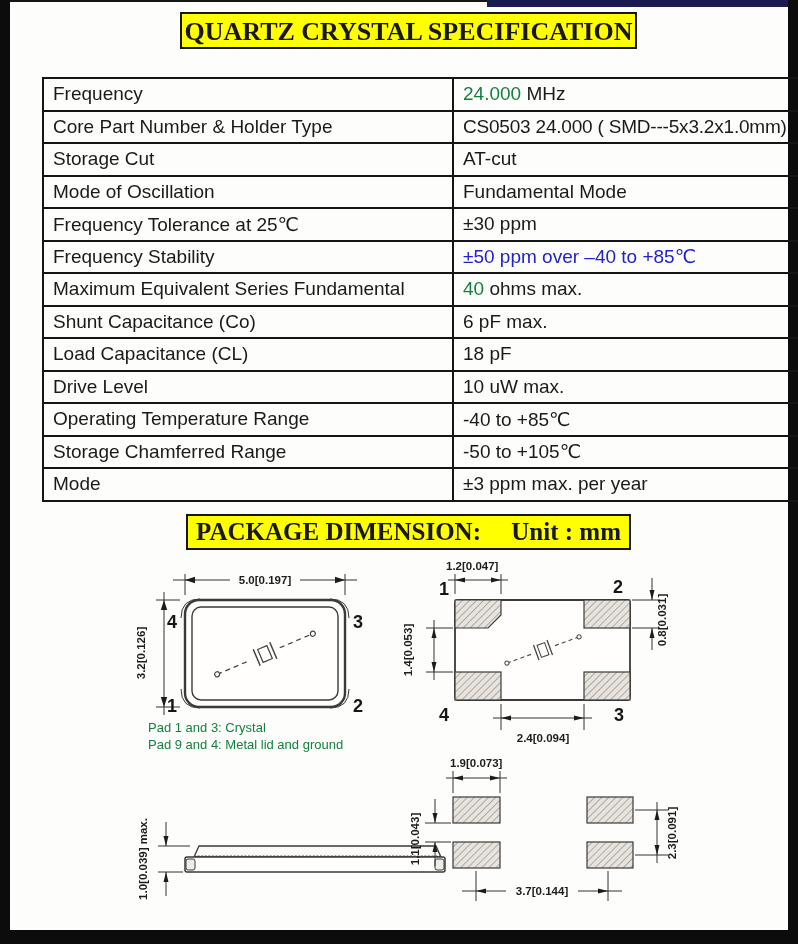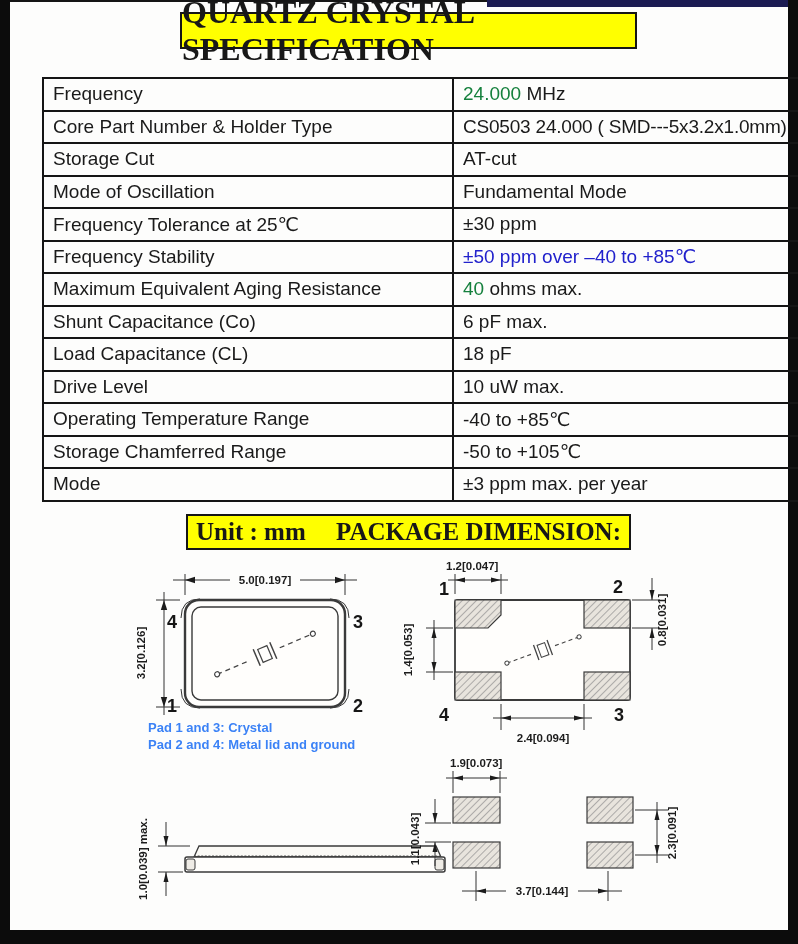--- a/index.html
+++ b/index.html
@@ -7,39 +7,39 @@
         font-family:"Liberation Sans","DejaVu Sans",sans-serif;color:#1a1a1a;}
   
   .frame-left{position:absolute;left:0;top:0;width:10px;height:944px;background:#0c0c0c;}
   .frame-right{position:absolute;left:788px;top:0;width:10px;height:944px;background:#0c0c0c;}
   .frame-bottom{position:absolute;left:0;top:930px;width:798px;height:14px;background:#0c0c0c;}
   .frame-top{position:absolute;left:0;top:0;width:798px;height:2px;background:#151515;}
   .navy-bar{position:absolute;left:487px;top:0;width:301px;height:7px;background:#1b1b52;}
   
   .hl-box{position:absolute;background:#ffff00;border:2px solid #161616;display:flex;align-items:center;
           font-family:"Liberation Serif","DejaVu Serif",serif;font-weight:bold;color:#181818;box-sizing:border-box;}
-  .title-box{left:180px;top:12px;width:457px;height:37px;justify-content:center;font-size:32px;letter-spacing:0px;}
+  .title-box{left:180px;top:12px;width:457px;height:37px;justify-content:center;font-size:26px;letter-spacing:0px;align-items:flex-end;}
   .pkg-box{left:186px;top:514px;width:445px;height:36px;font-size:25px;justify-content:space-between;padding:0 8px;}
   
   table.spec{position:absolute;left:42px;top:77px;width:730px;border-collapse:collapse;table-layout:fixed;}
   table.spec td{border:2px solid #151515;height:30.5px;font-size:19px;vertical-align:middle;
                 padding:0 4px 0 9px;white-space:nowrap;overflow:hidden;}
   td.lab{width:395px;border-radius:8px;}
   td.val{width:335px;padding-left:13px;}
   .red{color:#15803d;}
   .blue{color:#2222cc;}
   .small-val{font-size:15px;letter-spacing:-0.2px;}
   
   .drawing{position:absolute;}
   svg text.dim{font-family:"Liberation Sans","DejaVu Sans",sans-serif;font-weight:bold;font-size:11.5px;fill:#1c1c1c;}
   svg text.pin{font-family:"Liberation Sans","DejaVu Sans",sans-serif;font-weight:bold;font-size:18px;fill:#161616;}
   svg .ln{stroke:#333;stroke-width:1;fill:none;}
   svg .body{stroke:#3a3a3a;fill:#fffefc;}
   svg .arrow{fill:#1c1c1c;stroke:none;}
-  .pad-notes{position:absolute;left:148px;top:719px;font-size:13px;font-weight:bold;color:#3b82f6;line-height:17px;}
+  .pad-notes{position:absolute;left:148px;top:719px;font-size:13px;font-weight:normal;color:#15803d;line-height:17px;}
 </style>
 </head>
 <body>
 
 <div class="page">
 
   <div class="frame-top"></div>
   <div class="navy-bar"></div>
   <div class="frame-left"></div>
   <div class="frame-right"></div>
@@ -69,21 +69,21 @@
       </tr>
       <tr>
         <td class="lab">Frequency Tolerance at 25℃</td>
         <td class="val">±30 ppm</td>
       </tr>
       <tr>
         <td class="lab">Frequency Stability</td>
         <td class="val blue">±50 ppm over –40 to +85℃</td>
       </tr>
       <tr>
-        <td class="lab">Maximum Equivalent Aging Resistance</td>
+        <td class="lab">Maximum Equivalent Series Fundamental</td>
         <td class="val"><span class="red">40</span><span> ohms max.</span></td>
       </tr>
       <tr>
         <td class="lab">Shunt Capacitance (Co)</td>
         <td class="val">6 pF max.</td>
       </tr>
       <tr>
         <td class="lab">Load Capacitance (CL)</td>
         <td class="val">18 pF</td>
       </tr>
@@ -100,22 +100,22 @@
         <td class="val">-50 to +105℃</td>
       </tr>
       <tr>
         <td class="lab">Mode</td>
         <td class="val">±3 ppm max. per year</td>
       </tr>
     </tbody>
   </table>
 
   <div class="hl-box pkg-box">
+    <span>PACKAGE DIMENSION:</span>
     <span>Unit : mm</span>
-    <span>PACKAGE DIMENSION:</span>
   </div>
 
   <svg class="drawing" style="left:128px;top:562px;" width="290" height="165" viewBox="0 0 290 165">
 
     <path class="ln" d="M53,56 Q53,37 72,37"></path>
     <path class="ln" d="M202,37 Q221,37 221,56"></path>
     <path class="ln" d="M221,127 Q221,146 202,146"></path>
     <path class="ln" d="M72,146 Q53,146 53,127"></path>
 
     <rect class="body" x="57" y="38" width="160" height="107" rx="14" stroke-width="2.4"></rect>
@@ -193,21 +193,21 @@
     <text class="dim" x="145" y="184" text-anchor="middle">2.4[0.094]</text>
 
     <text class="pin" x="46" y="37" text-anchor="middle">1</text>
     <text class="pin" x="220" y="35" text-anchor="middle">2</text>
     <text class="pin" x="46" y="163" text-anchor="middle">4</text>
     <text class="pin" x="221" y="163" text-anchor="middle">3</text>
   </svg>
 
   <div class="pad-notes">
     <div>Pad 1 and 3: Crystal</div>
-    <div>Pad 2 and 4: Metal lid and ground</div>
+    <div>Pad 9 and 4: Metal lid and ground</div>
   </div>
 
   <svg class="drawing" style="left:130px;top:782px;" width="330" height="125" viewBox="0 0 330 125">
     <polygon points="64,75 69,64 306,64 311,75" fill="#fbfaf6" stroke="#3a3a3a" stroke-width="1.3"></polygon>
     <line x1="64" y1="74.5" x2="311" y2="74.5" stroke="#555" stroke-width="2.2" stroke-dasharray="2,1.6"></line>
     <rect class="body" x="55" y="75" width="260" height="15" rx="2" stroke-width="1.5"></rect>
     <rect x="56" y="77" width="9" height="11" rx="2" fill="#efece6" stroke="#3a3a3a" stroke-width="1"></rect>
     <rect x="305" y="77" width="9" height="11" rx="2" fill="#efece6" stroke="#3a3a3a" stroke-width="1"></rect>
 
     <path class="ln" d="M60,64 H28 M53,90 H28"></path>

